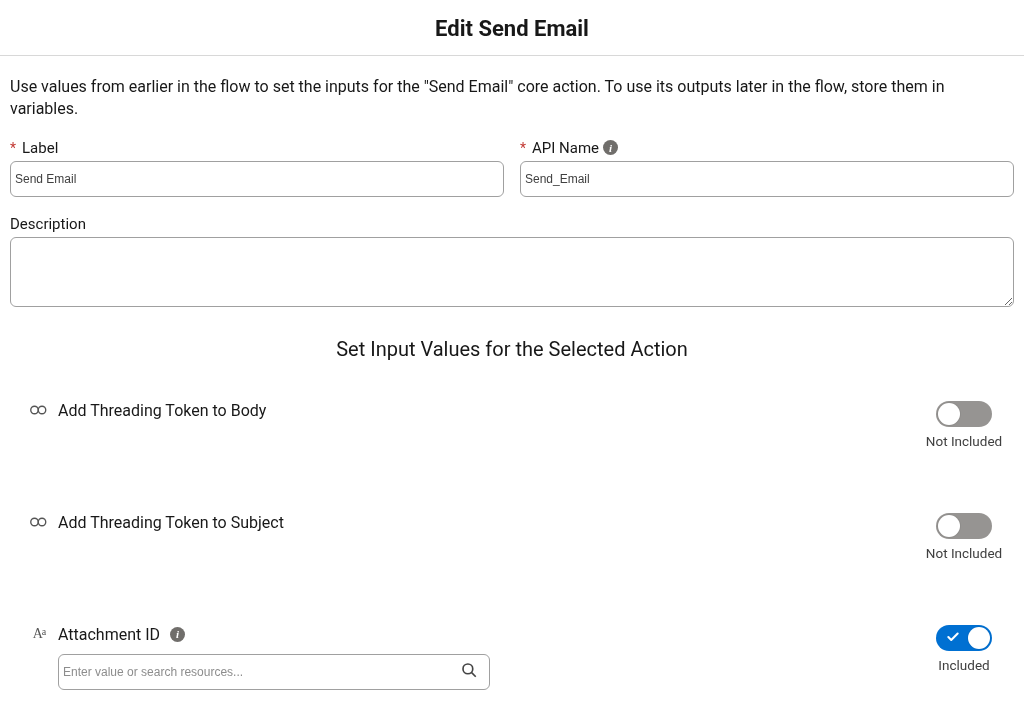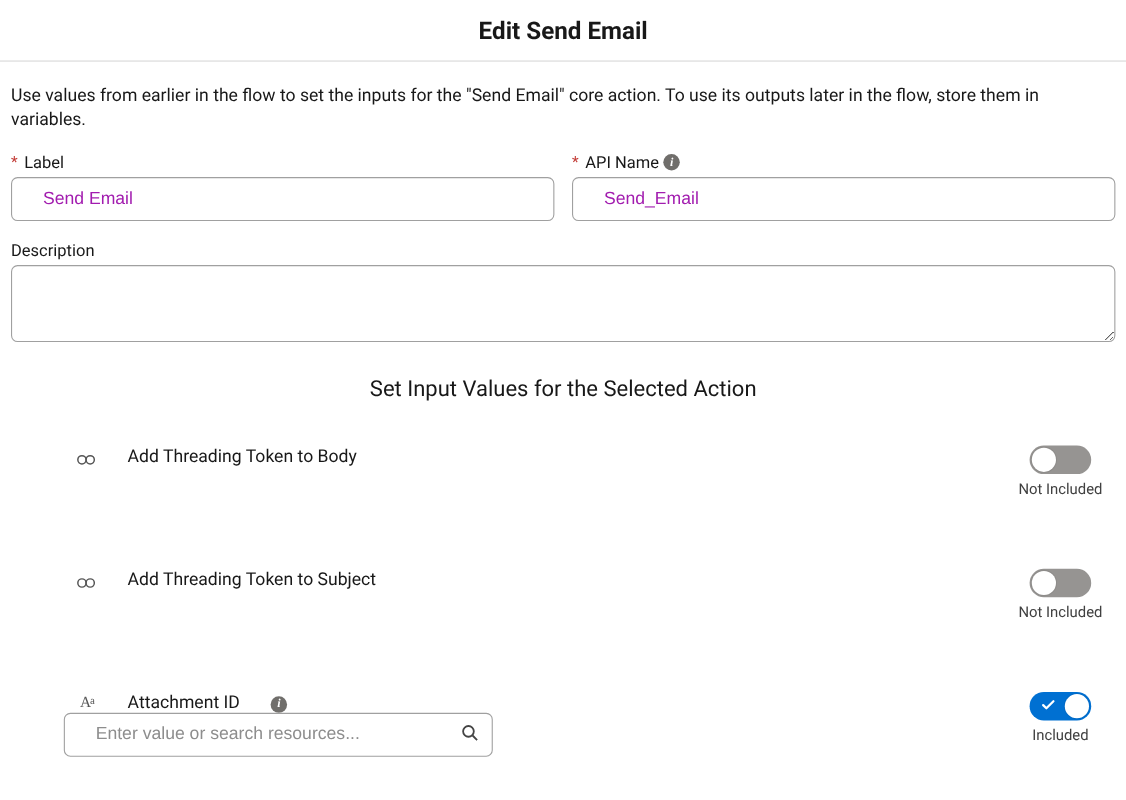--- a/index.html
+++ b/index.html
@@ -51,23 +51,23 @@
     font-size: 11px;
     font-weight: 700;
     align-items: center;
     justify-content: center;
     font-style: italic;
     font-family: Georgia, serif;
   }
   .text-input {
     border: 1px solid #a0a0a0;
     border-radius: 6px;
-    padding: 10px 28px;
-    font-size: 16px;
-    color: #a21caf;
+    padding: 10px 4px;
+    font-size: 12px;
+    color: #404040;
     background: #fff;
   }
   .text-input::placeholder { color: #8d8d8d; }
   textarea.text-input {
     resize: both;
     height: 70px;
     width: 100%;
   }
   .section-title {
     font-size: 20px;
@@ -83,24 +83,23 @@
     margin-left: 20px;
     margin-bottom: 64px;
   }
   .param-left {
     display: flex;
     flex-direction: column;
     flex: 1;
   }
   .param-label-line {
     display: flex;
-    align-items: flex-end;
-    gap: 28px;
+    align-items: center;
+    gap: 10px;
     font-size: 16px;
-    margin-left: 40px;
   }
   .type-icon {
     display: inline-flex;
     width: 18px;
     justify-content: center;
     color: #555;
     flex-shrink: 0;
   }
   .toggle-col {
     display: flex;
@@ -135,21 +134,22 @@
     top: 4px;
     color: #fff;
   }
   .toggle .track-check svg { width: 14px; height: 14px; }
   .toggle-status {
     font-size: 13.5px;
     color: #404040;
   }
   .search-wrap {
     position: relative;
-    width: 390px;
+    width: 432px;
+    margin-top: 10px;
     margin-left: 28px;
   }
   .search-wrap .text-input {
     width: 100%;
     padding-right: 40px;
   }
   .search-icon {
     position: absolute;
     right: 12px;
     top: 50%;

